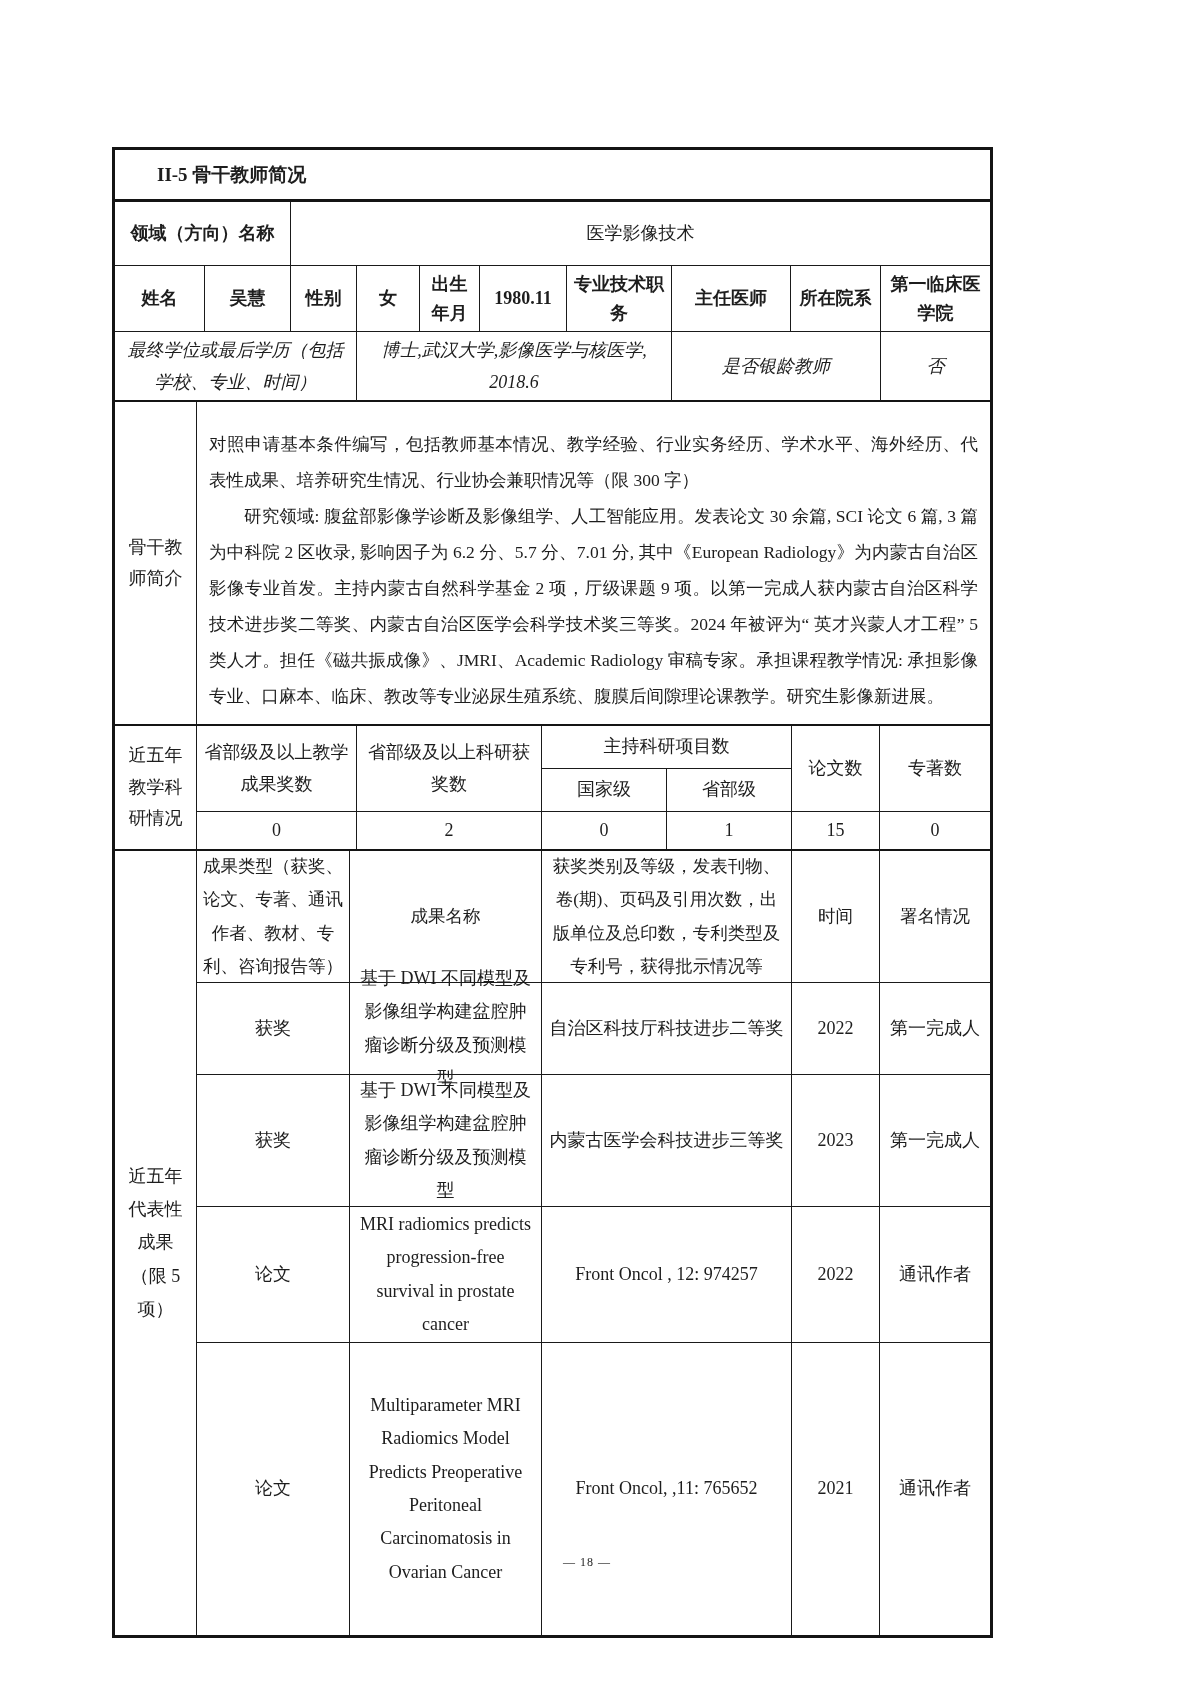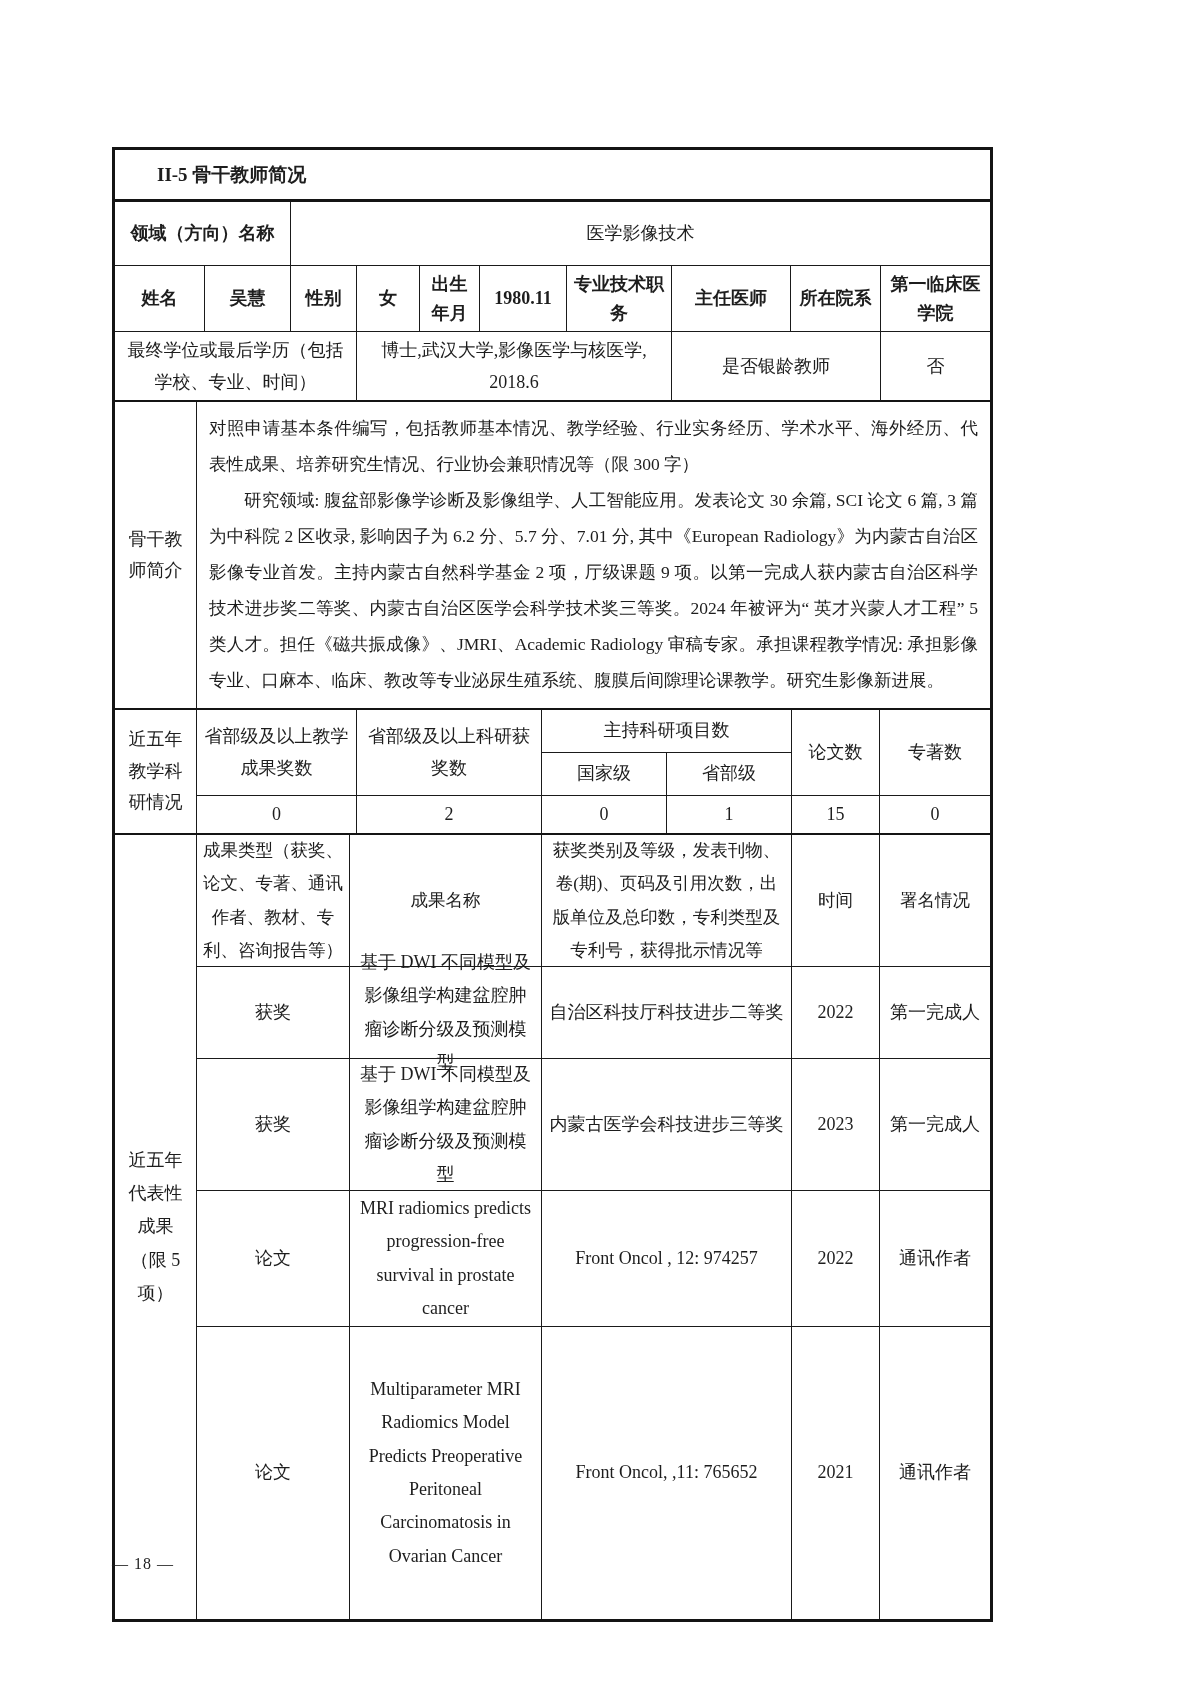--- a/index.html
+++ b/index.html
@@ -42,31 +42,32 @@
   .s1 .cell { justify-content:flex-start; padding-left:10px; font-size:19px; }
 
   
   .s2 { grid-template-columns:176px 1fr; height:64px;font-family:Liberation Serif, serif; }
 
   
   .s3 { grid-template-columns:90px 86px 66px 63px 60px 87px 105px 119px 90px 1fr; height:66px;font-weight:bold; }
   .s3 .cell { line-height:1.6; }
 
   
-  .s4 { grid-template-columns:242px 315px 209px 1fr; height:70px; }
+  .s4 { grid-template-columns:242px 315px 209px 1fr; height:70px;font-style:italic; }
   .pre { white-space:pre-line; }
 
   
   .s5 { grid-template-columns:82px 1fr; }
   .s5 .intro-body {
     display:block;
     text-align:justify;
     padding:8px 12px 10px 12px;
     font-size:17.5px;
     line-height:36px;
+    margin-top:16px;
   }
   .s5 .intro-body p.indent { text-indent:2em; }
 
   
   .s6 { grid-template-columns:82px 160px 185px 125px 125px 88px 1fr; grid-template-rows:43px 43px 37px; }
   .st-label   { grid-column:1; grid-row:1/4; }
   .st-c1      { grid-column:2; grid-row:1/3; }
   .st-c2      { grid-column:3; grid-row:1/3; }
   .st-group   { grid-column:4/6; grid-row:1; }
   .st-nat     { grid-column:4; grid-row:2; }
@@ -77,22 +78,22 @@
 
   
   .s7 { grid-template-columns:82px 153px 192px 250px 88px 1fr; grid-template-rows:132px 92px 132px 136px 292px; }
   .ac-label { grid-column:1; grid-row:1/6; }
   .s7 .cell { line-height:1.85; }
   .s7 .hdr  { line-height:1.9; font-size:17.5px; }
 
   .footer {
     position:absolute;
     left:112px; top:1555px; width:950px;
-    text-align:left;
-    font-size:16px;
+    text-align:center;
+    font-size:12px;
     letter-spacing:1px;
   }
 
   .watermark {
     position:absolute;
     left:978px; top:1718px;
     font-size:21px;
     letter-spacing:2px;
     color:#c6c6c6;
     text-shadow:1px 1px 0 #ffffff;

